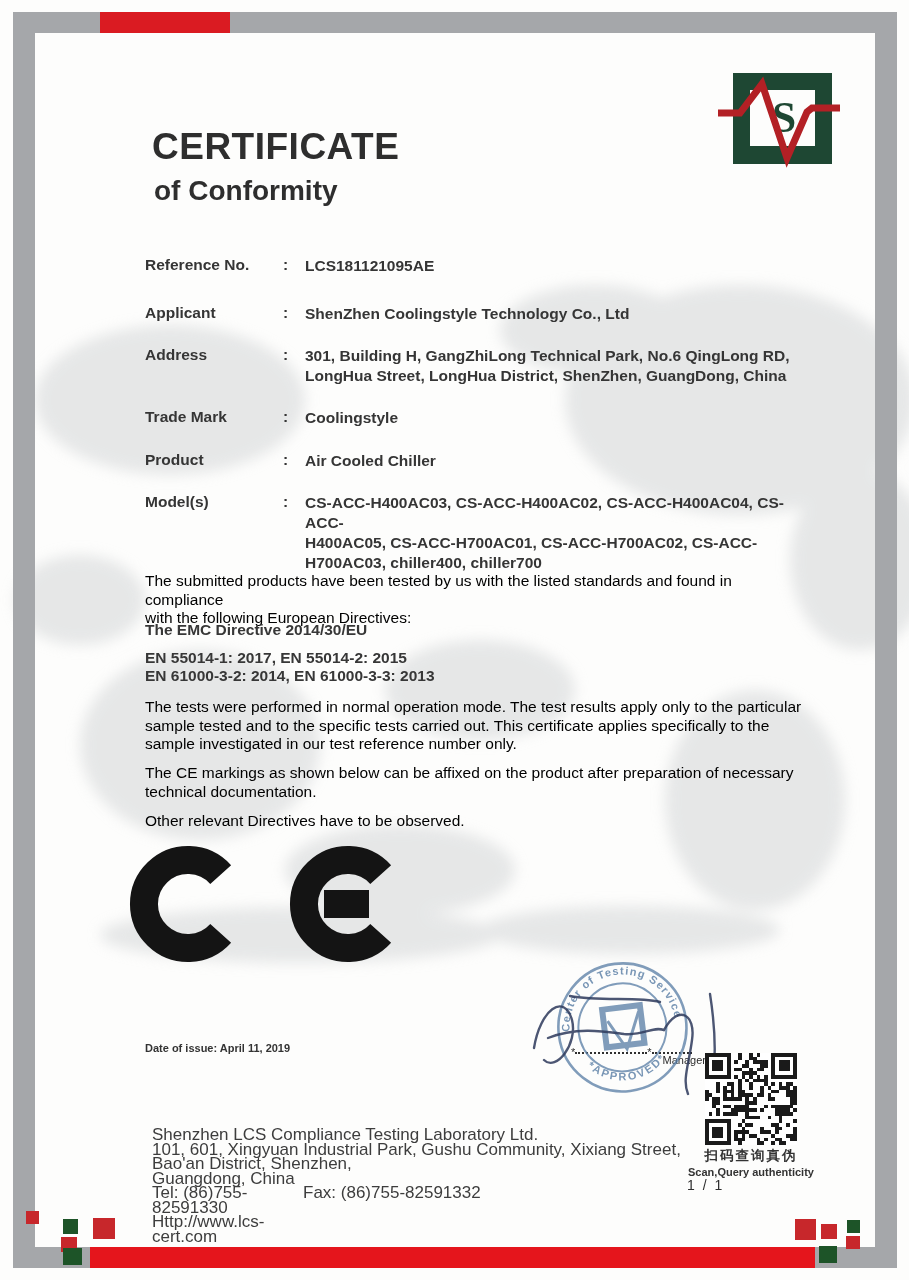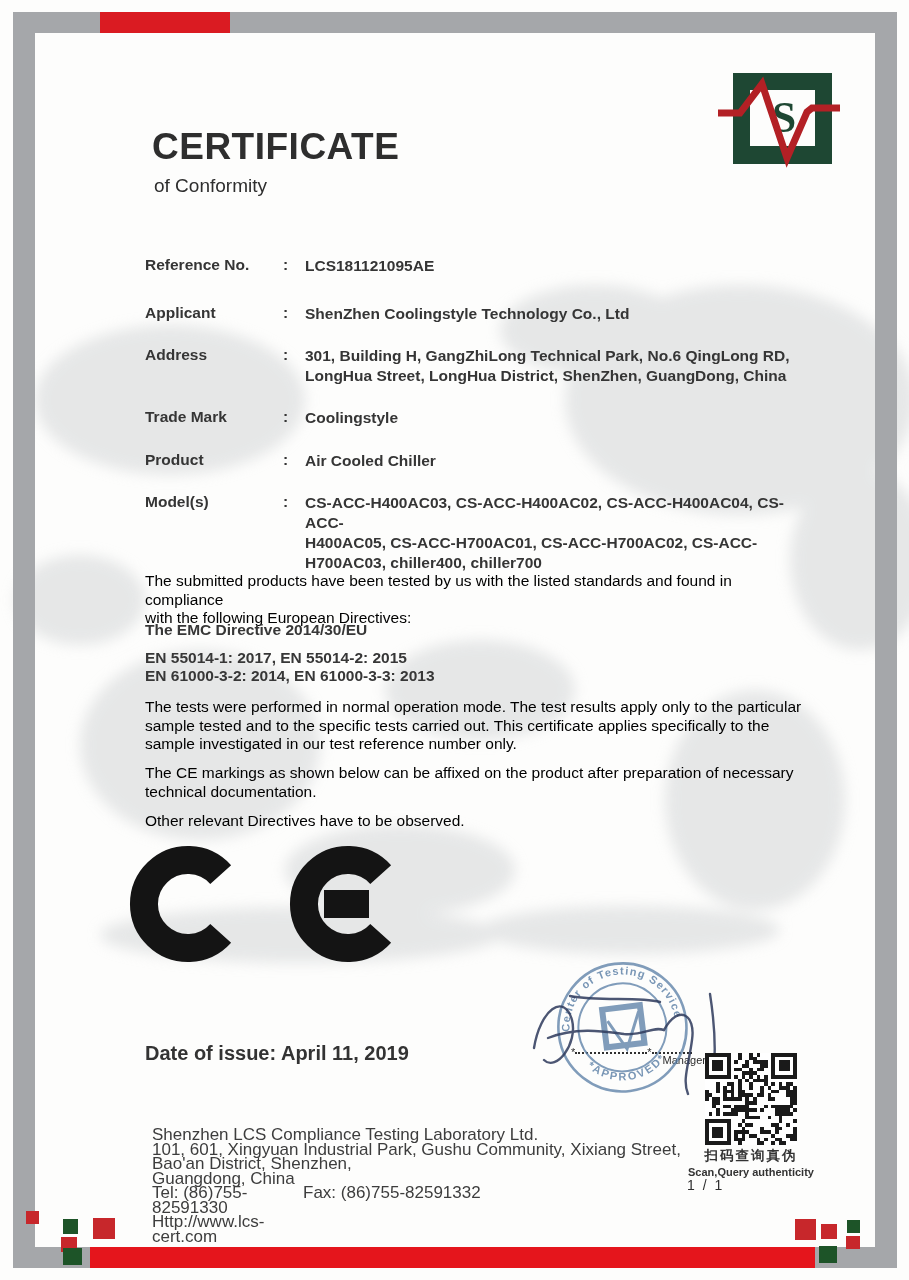--- a/index.html
+++ b/index.html
@@ -11,21 +11,21 @@
   }
   .abs{position:absolute;}
   
   .bar{position:absolute;background:#a5a7aa;}
   .bar-red{position:absolute;background:#da1b22;}
   .sq{position:absolute;}
   .sq.red{background:#c7272b;}
   .sq.green{background:#1d5428;}
   
   .title{position:absolute;left:152px;top:126px;font-size:37px;font-weight:bold;color:#2e2e2e;letter-spacing:.5px;}
-  .subtitle{position:absolute;left:154px;top:175px;font-size:19px;font-weight:normal;color:#2e2e2e;}
+  .subtitle{position:absolute;left:154px;top:175px;font-size:28px;font-weight:bold;color:#2e2e2e;}
   
   .watermark{position:absolute;left:0;top:0;z-index:0;pointer-events:none;}
   .content{position:absolute;left:0;top:0;width:909px;height:1280px;z-index:2;}
   
   .frow{position:absolute;left:145px;display:flex;align-items:flex-start;width:670px;}
   .flabel{width:138px;font-size:15.5px;font-weight:bold;color:#353535;flex:0 0 138px;}
   .fcolon{width:22px;font-size:15.5px;font-weight:bold;color:#353535;flex:0 0 22px;}
   .fvalue{font-size:15.5px;font-weight:bold;color:#353535;line-height:20px;white-space:pre-line;max-width:510px;}
   
   .para{position:absolute;left:145px;width:660px;font-size:15.5px;line-height:18.5px;color:#000000;white-space:pre-line;}
@@ -38,21 +38,21 @@
   .qrwrap{position:absolute;left:675px;top:1053px;width:152px;text-align:center;}
   .qr{width:92px;height:92px;margin:0 auto;display:block;}
   .qr-cap-zh{font-size:13.5px;font-weight:bold;color:#333;margin-top:2px;letter-spacing:2px;}
   .qr-cap-en{font-size:11px;font-weight:bold;color:#333;margin-top:1px;}
   
   .stampsvg{position:absolute;left:543px;top:957px;transform:rotate(-7deg);opacity:.9;}
   .sigsvg{position:absolute;left:512px;top:968px;}
   .dotline{position:absolute;left:571px;top:1046px;width:140px;display:flex;align-items:center;color:#2f2f2f;font-size:11px;}
   .dots{border-bottom:2px dotted #2f2f2f;height:1px;}
   .manager{position:absolute;left:576px;top:1054px;width:130px;text-align:right;font-size:11px;color:#2b2b2b;}
-  .dateline{position:absolute;left:145px;top:1042px;font-size:20px;font-weight:bold;color:#333;}
+  .dateline{position:absolute;left:145px;top:1042px;font-size:11px;font-weight:bold;color:#333;}
 </style>
 </head>
 <body>
 
 <div class="page">
 
   <svg class="watermark" width="909" height="1280">
     <defs>
         <filter id="blur">
           <feGaussianBlur stdDeviation="7"></feGaussianBlur>

